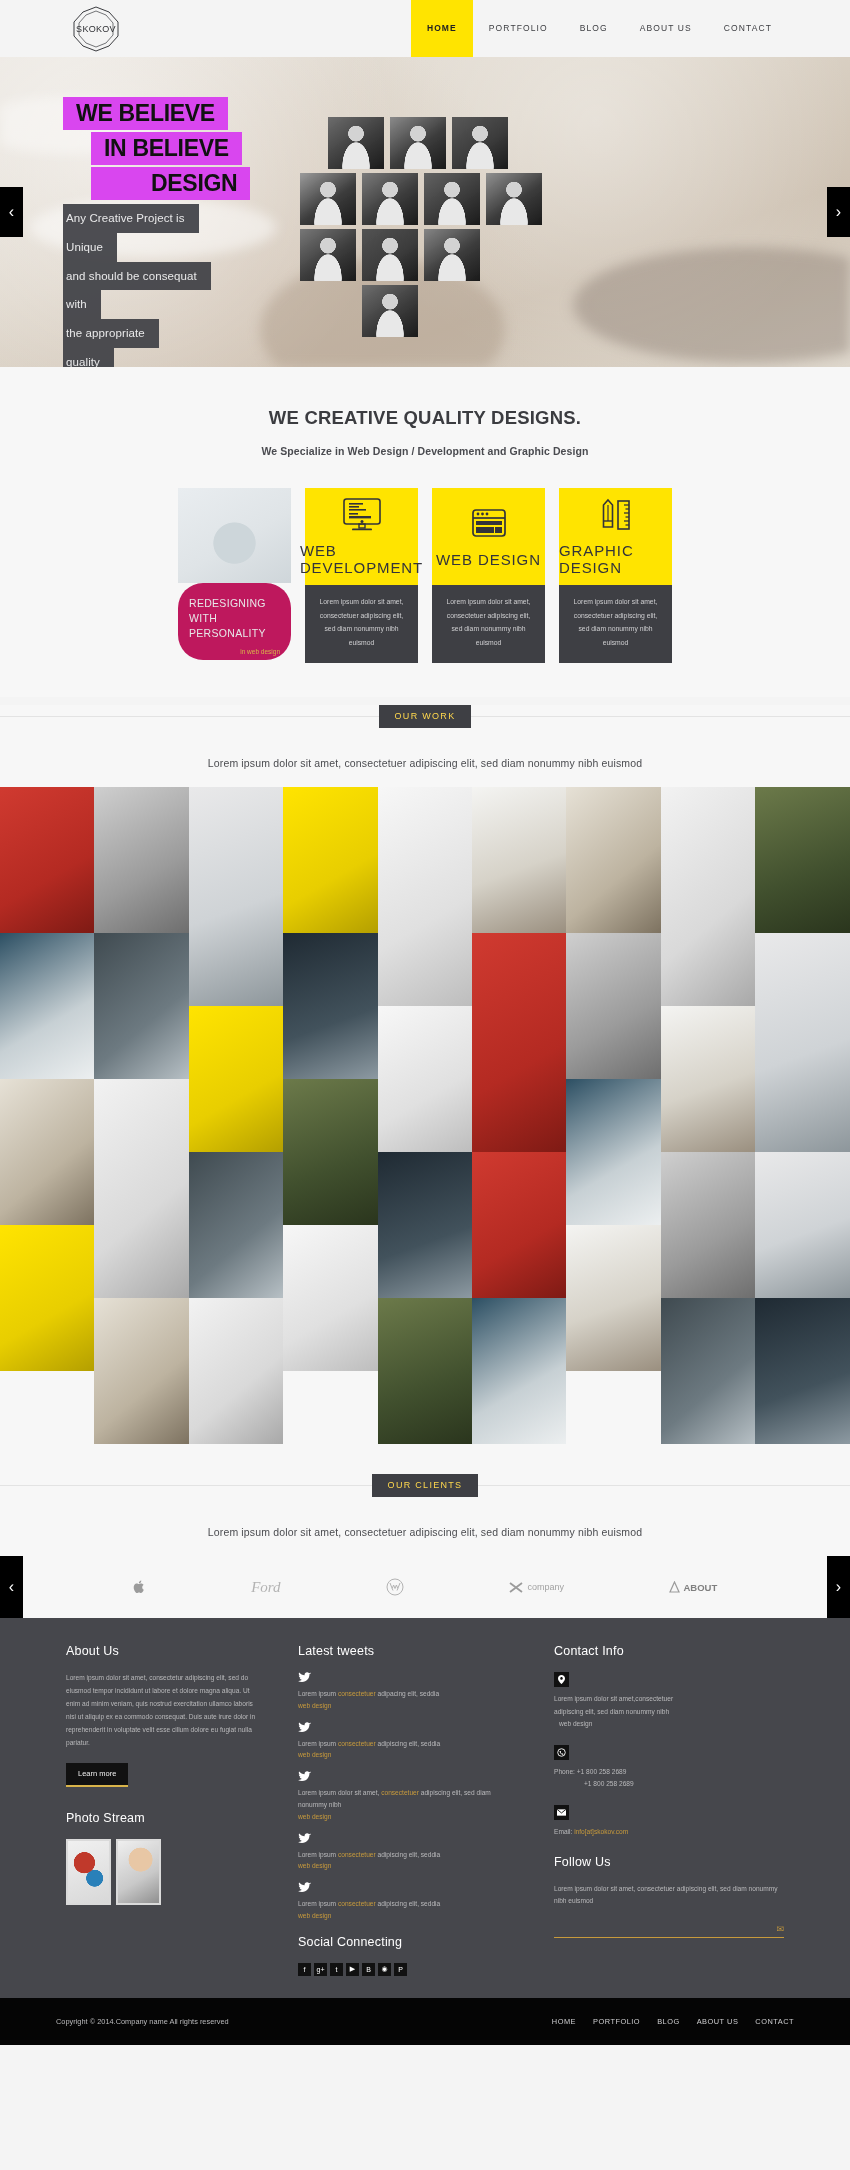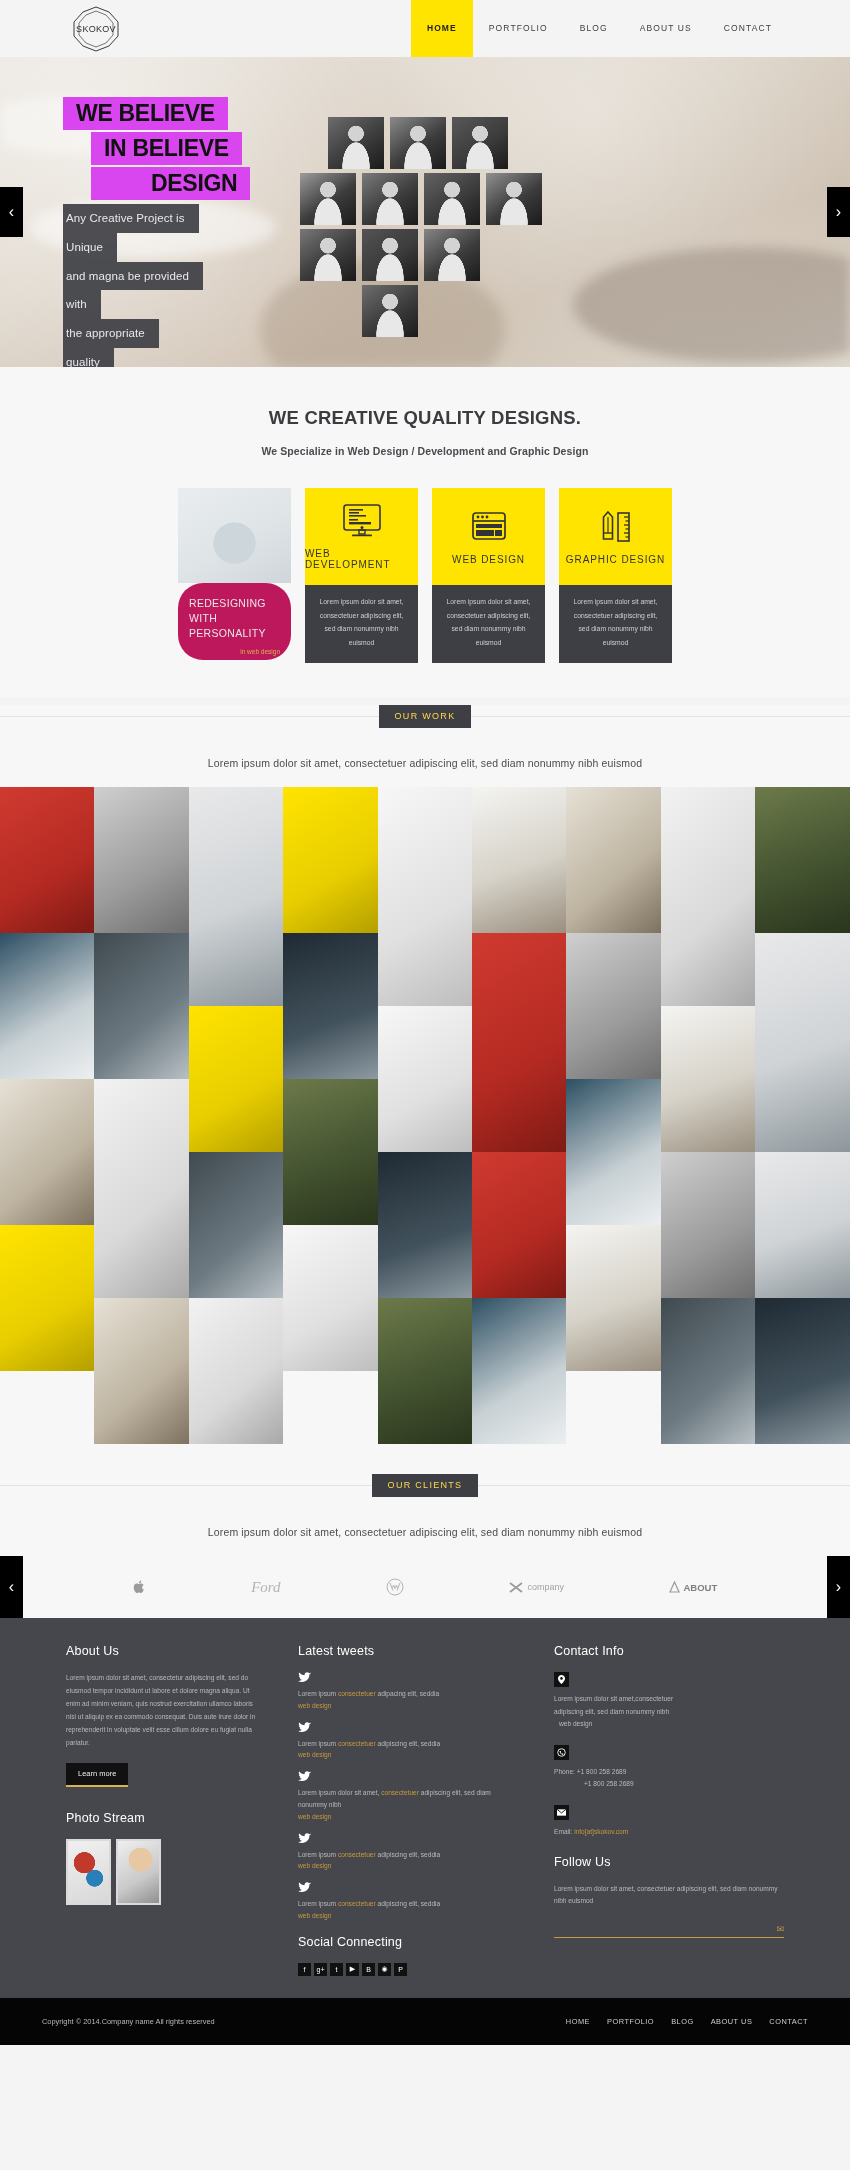--- a/index.html
+++ b/index.html
@@ -77,21 +77,21 @@
   .h2 { text-align: center; font-size: 18.5px; font-weight: bold; color: #3b3c40; letter-spacing: .2px; }
   .h2sub { text-align: center; font-size: 10.5px; color: #4a4b50; margin-top: 16px; font-weight: bold; letter-spacing: .1px;}
 
   .cards { display: flex; gap: 14px; justify-content: center; margin-top: 31px; padding-bottom: 34px;}
   .card { width: 113px; }
   .card-img { height: 95px; background-size: cover; background-position: center; }
   .card-dark { background: #be185d; color: #e7e7e8; padding: 13px 11px 5px; min-height: 73px; border-radius: 25px;}
   .card-dark .t { font-size: 10.5px; line-height: 1.45; letter-spacing: .3px; }
   .card-dark .sm { font-size: 6.5px; color: #d9b44a; text-align: right; margin-top: 6px; }
   .card-yellow { background: #ffe400; height: 97px; display: flex; flex-direction: column; align-items: center; justify-content: center; }
-  .card-yellow .lbl { font-size: 10px; color: #33343a; letter-spacing: .9px; margin-top: 9px; }
+  .card-yellow .lbl { font-size: 15px; color: #33343a; letter-spacing: .9px; margin-top: 9px; }
   .card-body { background: #3e3f44; color: #cfcfd1; font-size: 6.8px; line-height: 2.0; text-align: center; padding: 10px 12px 14px; min-height: 71px;}
 
   
   .divider-title { display: flex; align-items: center; justify-content: center; gap: 0; padding: 0 0; margin-top: 8px;}
   .divider-title .line { height: 1px; background: #e3e3e3; flex: 1; }
   .divider-title .badge {
     background: #3e3f44; color: #ffd84d; font-size: 9px; letter-spacing: 1.3px;
     padding: 6px 16px 7px; white-space: nowrap;
   }
   .lorem-line { text-align: center; font-size: 10.5px; color: #4b4c50; letter-spacing: .15px; margin: 29px 0 18px; }
@@ -129,21 +129,21 @@
   .ci-badge { width: 15px; height: 15px; background: #111; color: #fff; display: flex; align-items: center; justify-content: center; font-size: 8px; margin-bottom: 6px; }
   .ci-text { font-size: 6.6px; line-height: 1.85; color: #b9b9bb; }
   .ci-text .gold { color: #c79a3c; }
   .subscribe { display: flex; align-items: center; border-bottom: 1px solid #c79a3c; padding-bottom: 3px; margin-top: 16px; }
   .subscribe input { flex: 1; background: transparent; border: 0; outline: none; color: #ddd; font-size: 7px; font-family: "Liberation Sans", sans-serif; }
   .subscribe .env { color: #c79a3c; font-size: 9px; }
 
   .social { display: flex; gap: 3px; margin-top: 10px; }
   .social b { width: 13px; height: 13px; background: #111; color: #fff; display: flex; align-items: center; justify-content: center; font-size: 7px; font-weight: normal; cursor: pointer; }
 
-  .bottom { background: #050505; color: #b9b9bb; height: 47px; display: flex; align-items: center; padding: 0 42px; }
+  .bottom { background: #050505; color: #b9b9bb; height: 47px; display: flex; align-items: center; padding: 0 56px; }
   .bottom .cp { font-size: 7.4px; }
   .bottom .bnav { margin-left: auto; display: flex; gap: 17px; }
   .bottom .bnav a { color: #cfcfd1; font-size: 7.4px; text-decoration: none; letter-spacing: .5px; }
 </style>
 </head>
 <body>
 
 <div class="page">
 
   <div class="header">
@@ -188,21 +188,21 @@
           <span>WE BELIEVE</span>
         </div>
       <div class="hl l2">
           <span>IN BELIEVE</span>
         </div>
       <div class="hl l3">
           <span>DESIGN</span>
         </div>
       <div class="hsub s1">Any Creative Project is</div>
       <div class="hsub">Unique</div>
-      <div class="hsub">and magna be provided</div>
+      <div class="hsub">and should be consequat</div>
       <div class="hsub">with</div>
       <div class="hsub">the appropriate</div>
       <div class="hsub">quality</div>
     </div>
 
   </div>
 
   <div class="section-white">
     <div class="h2">WE CREATIVE QUALITY DESIGNS.</div>
     <div class="h2sub">We Specialize in Web Design / Development and Graphic Design</div>

